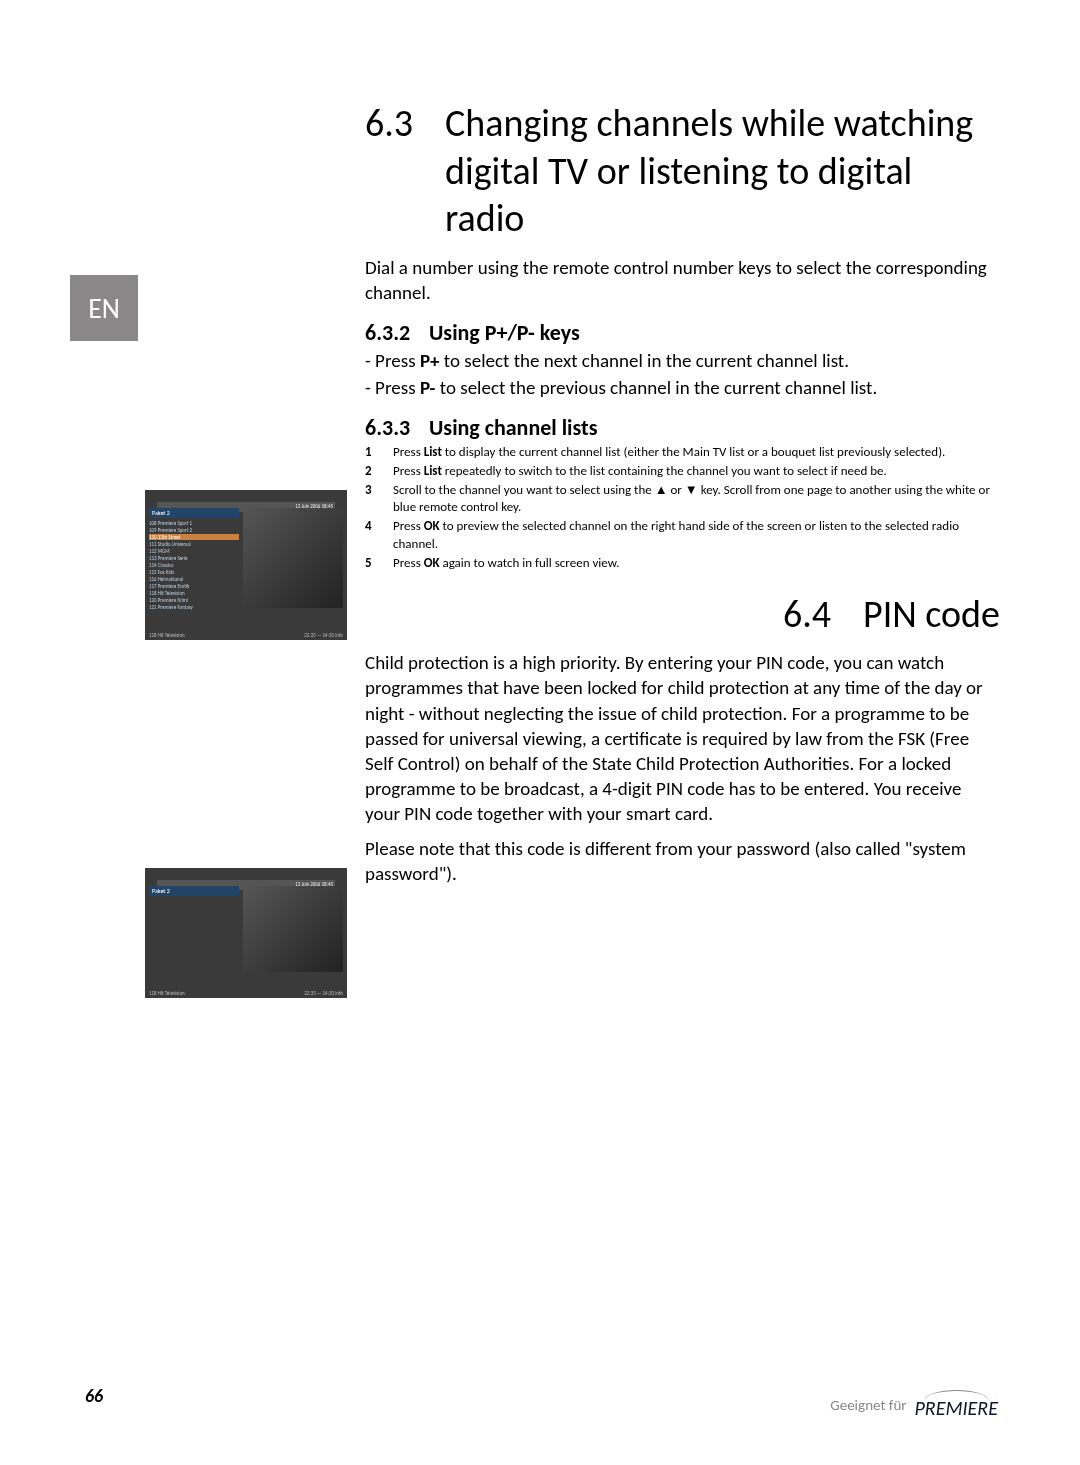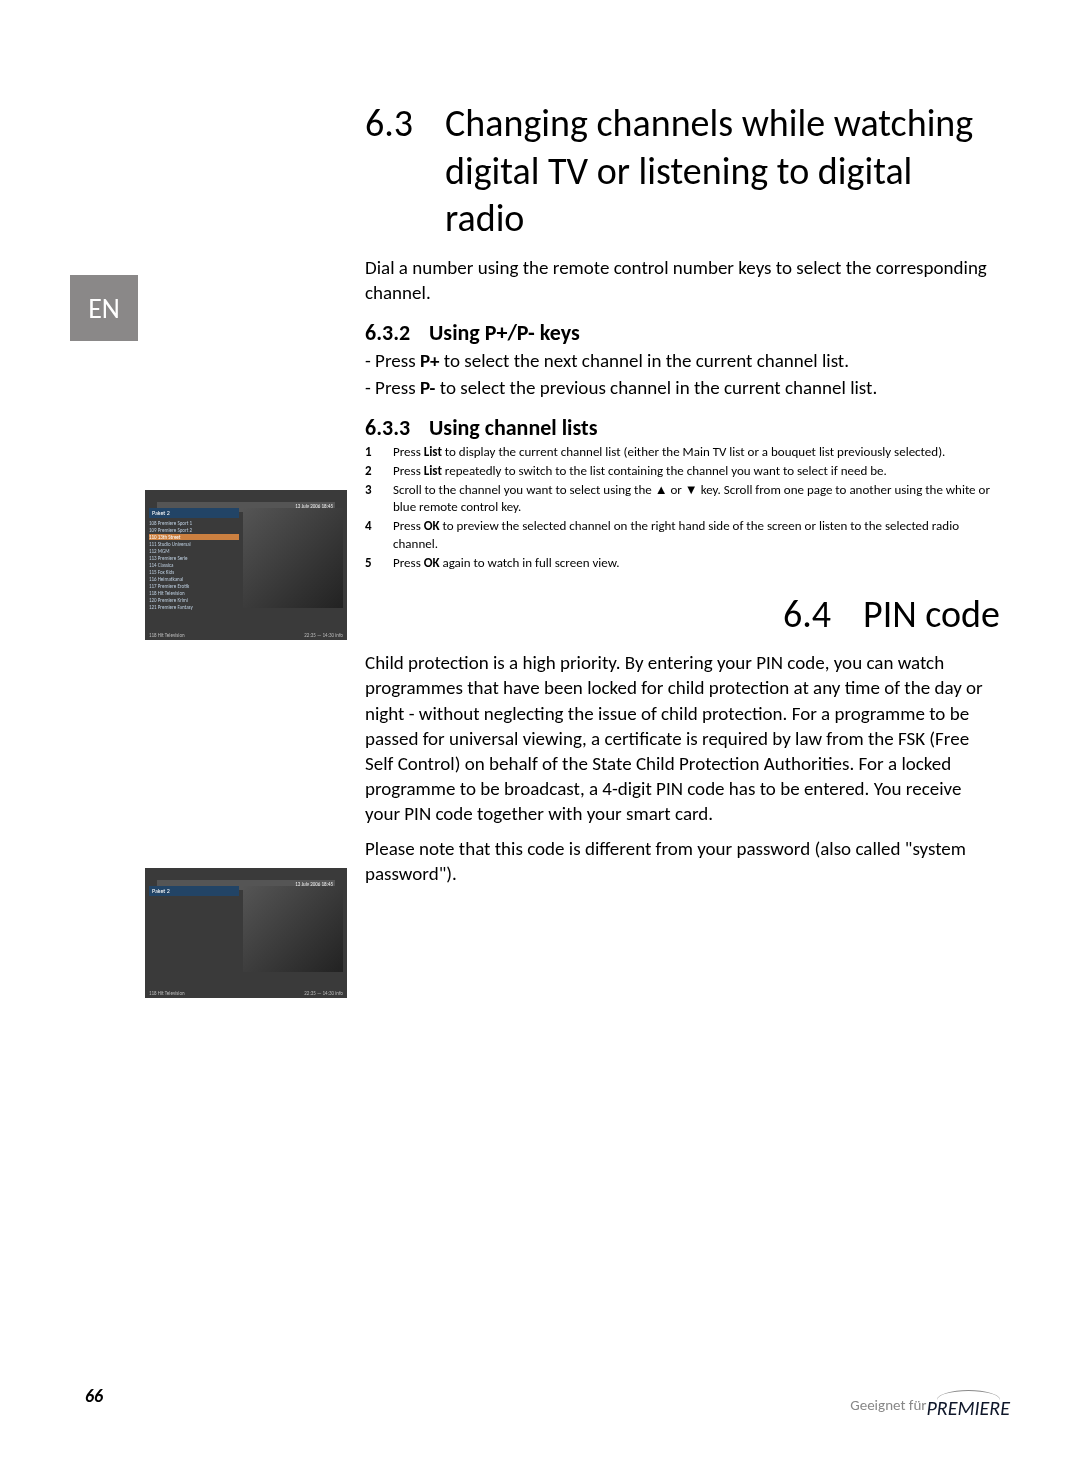--- a/index.html
+++ b/index.html
@@ -161,25 +161,26 @@
     position: absolute;
     bottom: 58px;
     left: 85px;
     font-weight: bold;
     font-size: 18px;
     font-style: italic;
   }
   .footer-brand {
     position: absolute;
     bottom: 45px;
-    right: 70px;
+    right: 82px;
     font-size: 15px;
     color: #888;
     display: flex;
     align-items: center;
+    gap: 8px;
   }
   .footer-brand .brand {
     font-style: italic;
     font-size: 20px;
     color: #0f172a;
     position: relative;
     padding-top: 6px;
   }
   .footer-brand .brand::before {
     content: "";

